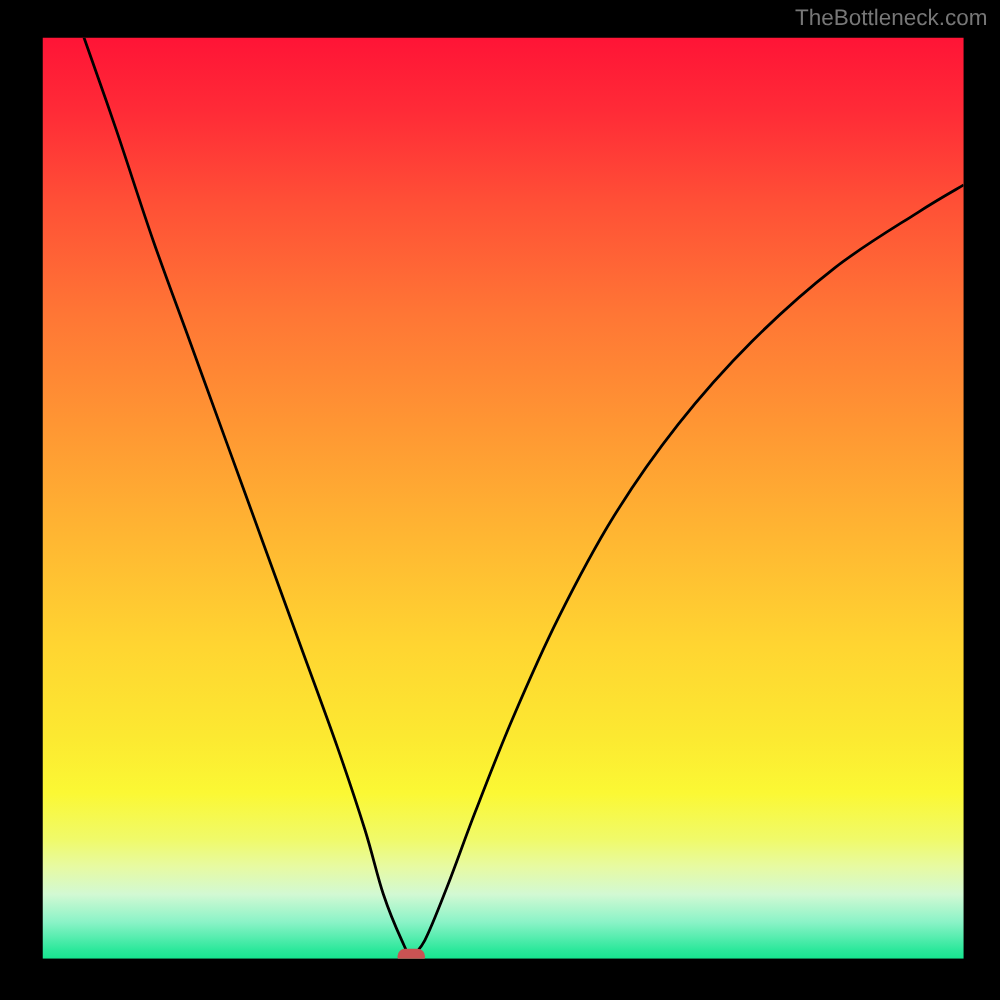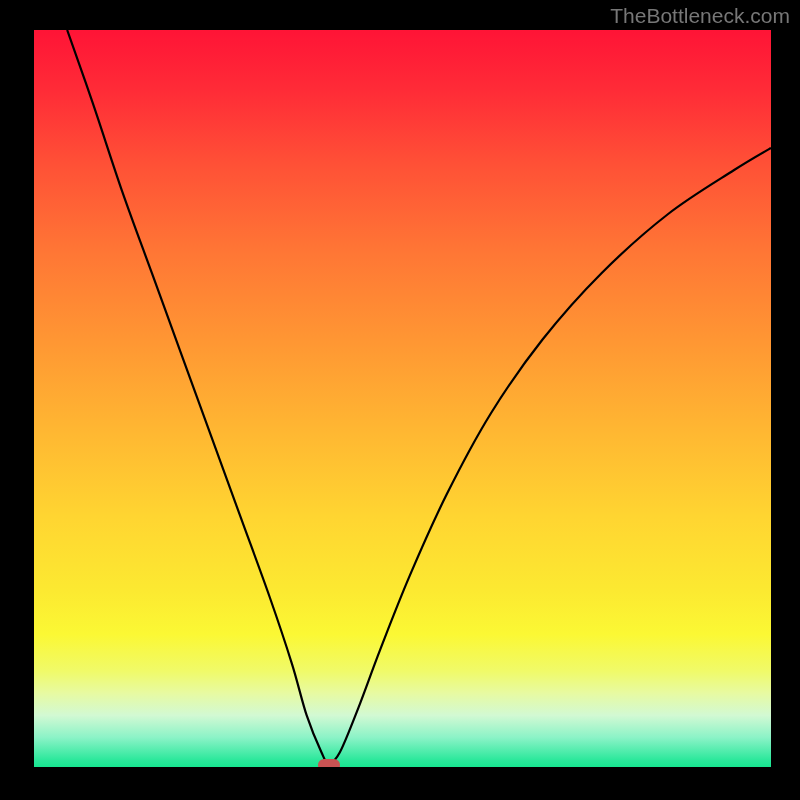--- a/index.html
+++ b/index.html
@@ -8,21 +8,21 @@
     height: 800px;
     background: #000;
     position: relative;
     font-family: Arial, sans-serif;
   }
   .attribution {
     position: absolute;
     top: 4px;
     right: 10px;
     color: #777;
-    font-size: 21px;
+    font-size: 18px;
     font-weight: 500;
     z-index: 10;
   }
   .plot-area {
     position: absolute;
     left: 34px;
     top: 30px;
     width: 737px;
     height: 737px;
     overflow: hidden;

